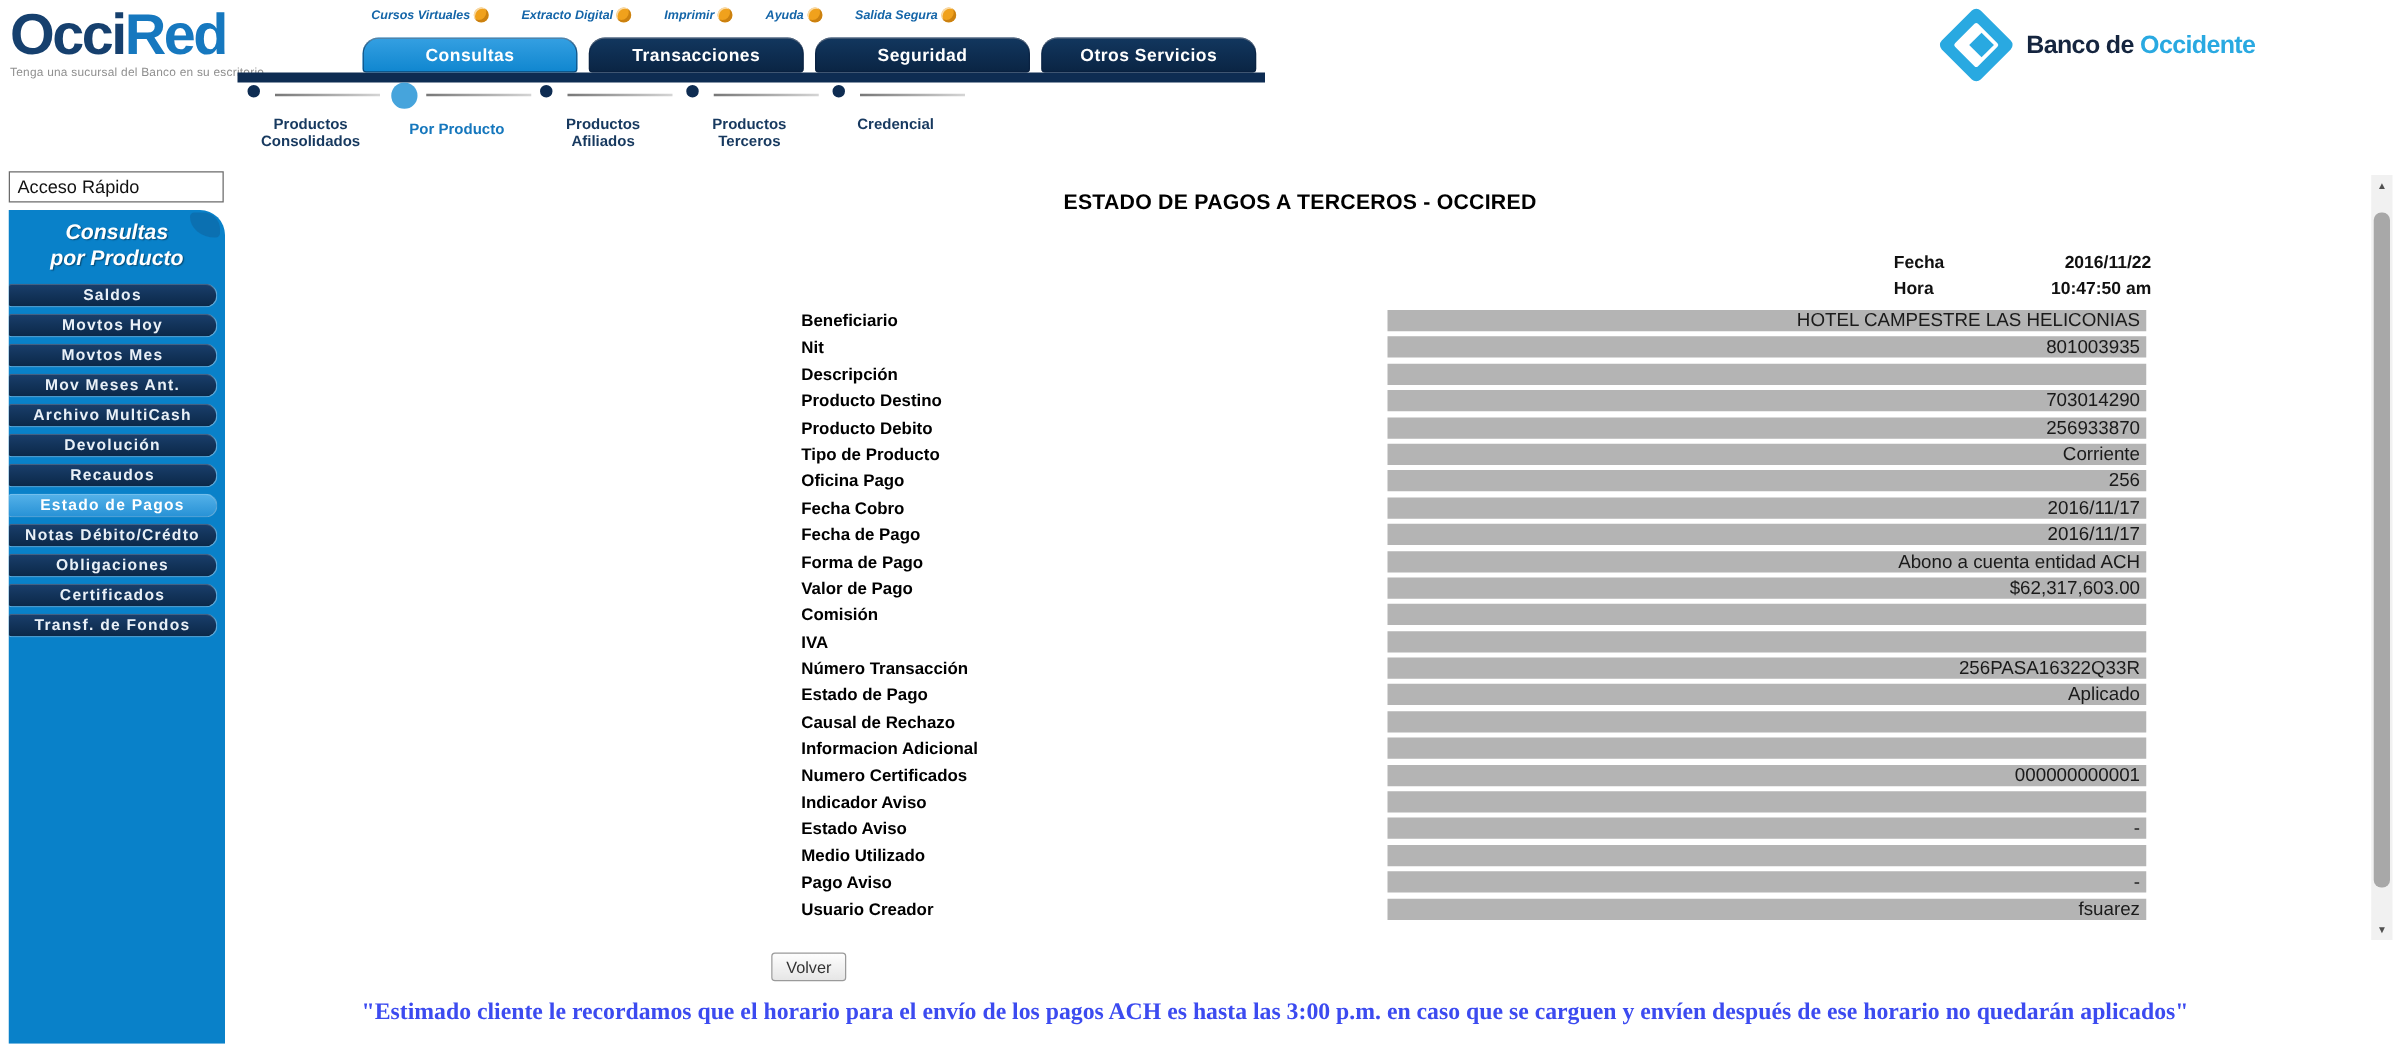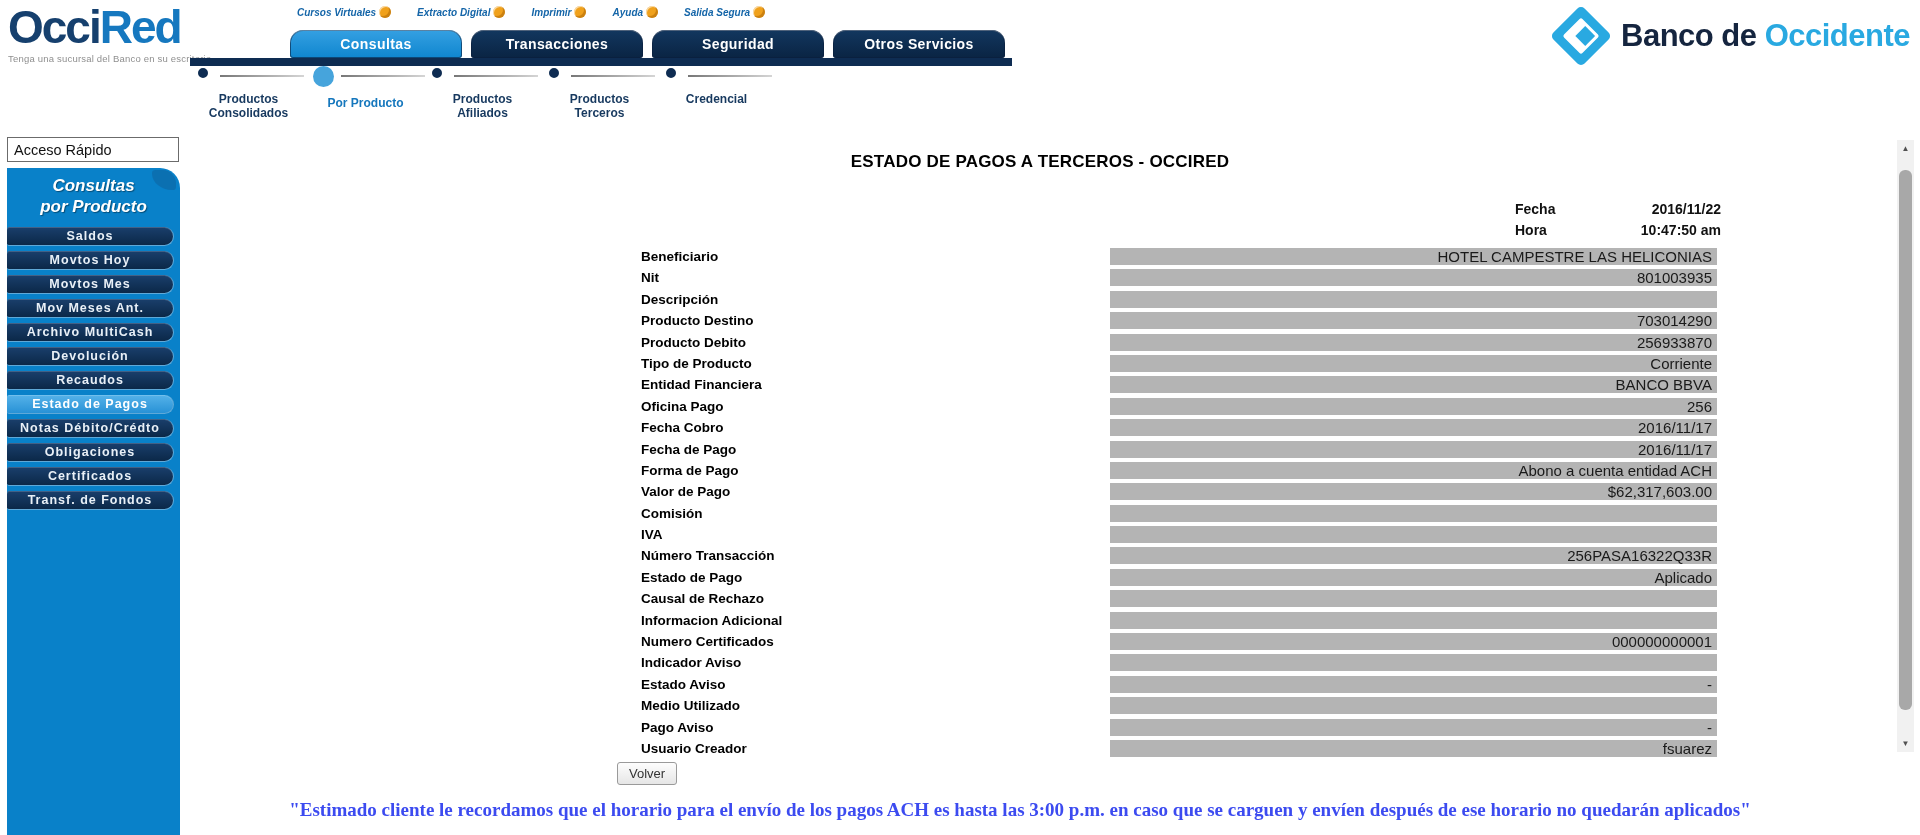--- a/index.html
+++ b/index.html
@@ -39,21 +39,21 @@
   .snav.active .sline { left:34px; }
   .slabel { position:absolute; top:26px; left:0; width:117px; text-align:center;
             font-size:12px; font-weight:bold; color:#17395f; line-height:1.2; }
   .snav.active .slabel { color:#1577bd; top:30px; }
 
   
   .banklogo { position:absolute; left:1553px; top:8px; display:flex; align-items:center; gap:12px; }
   .dia { width:44px; height:44px; background:#29a9e1; border-radius:5px; transform:rotate(45deg); position:relative; margin:6px; }
   .dia::before { content:''; position:absolute; inset:9px; background:#fff; border-radius:2px; }
   .dia::after  { content:''; position:absolute; inset:15px; background:#29a9e1; transform:translate(3px,-3px); }
-  .bltext { font-size:31px; font-weight:bold; letter-spacing:-0.5px; white-space:nowrap;text-align:right; }
+  .bltext { font-size:20px; font-weight:bold; letter-spacing:-0.5px; white-space:nowrap;text-align:right; }
   .bl1 { color:#15253f; } .bl2 { color:#29a9e1; }
 
   
   .quick { position:absolute; left:7px; top:137px; width:172px; height:25px; border:1px solid #6b6b6b;
            font-size:14.5px; color:#111; padding-left:6px; font-family:"Liberation Sans",sans-serif; background:#fff; }
   .panel { position:absolute; left:7px; top:168px; width:173px; height:667px; background:#0981c9;
            border-top-right-radius:20px; }
   .panel::before { content:''; position:absolute; top:2px; right:4px; width:24px; height:20px;
            background:#0c6cab; border-radius:4px 16px 4px 100%; opacity:.8; }
   .panel-title { padding-top:7px; text-align:center; color:#fff; font-size:17px; font-weight:bold;
@@ -231,24 +231,20 @@
       </div>
       <div class="frow">
         <div class="flabel">Producto Debito</div>
         <div class="fbar"><span class="fval">256933870</span></div>
       </div>
       <div class="frow">
         <div class="flabel">Tipo de Producto</div>
         <div class="fbar"><span class="fval">Corriente</span></div>
       </div>
       <div class="frow">
-        <div class="flabel">Entidad Financiera</div>
-        <div class="fbar"><span class="fval">BANCO BBVA</span></div>
-      </div>
-      <div class="frow">
         <div class="flabel">Oficina Pago</div>
         <div class="fbar"><span class="fval">256</span></div>
       </div>
       <div class="frow">
         <div class="flabel">Fecha Cobro</div>
         <div class="fbar"><span class="fval">2016/11/17</span></div>
       </div>
       <div class="frow">
         <div class="flabel">Fecha de Pago</div>
         <div class="fbar"><span class="fval">2016/11/17</span></div>

